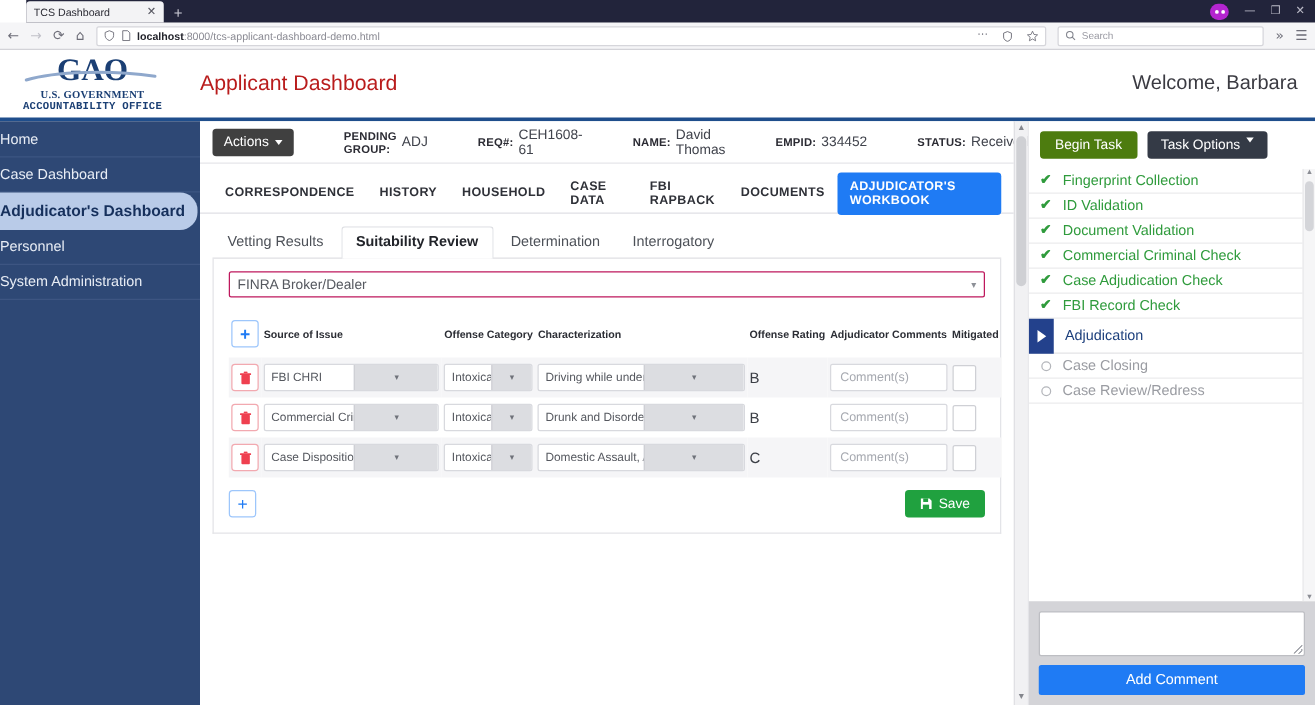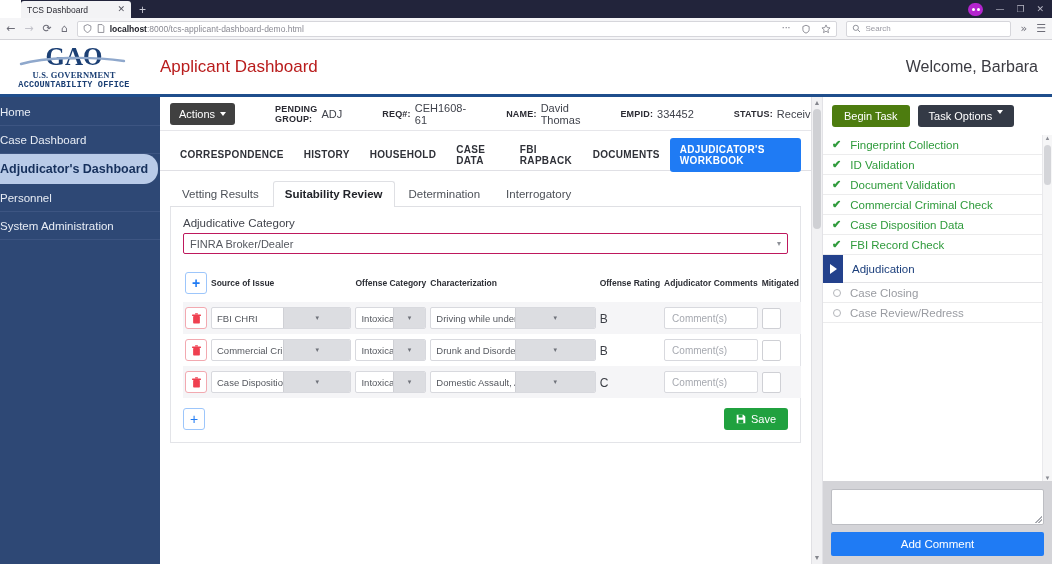--- a/index.html
+++ b/index.html
@@ -332,21 +332,20 @@
     <div class="content-scroll">
 
       <div class="subtabs">
         <div class="stab">Vetting Results</div>
         <div class="stab active">Suitability Review</div>
         <div class="stab">Determination</div>
         <div class="stab">Interrogatory</div>
       </div>
 
       <div class="panel">
-        <div class="field-label">Adjudicative Category</div>
         <div class="select-wide">
           <span>FINRA Broker/Dealer</span>
           <span class="sel-arrow">▾</span>
         </div>
 
         <table class="issues">
           <thead>
             <tr>
               <th style="width:34px">
                 <div class="icon-btn-add">
@@ -533,21 +532,21 @@
       <div class="task-item done">
         <span class="tick">✔</span>
         <span>Document Validation</span>
       </div>
       <div class="task-item done">
         <span class="tick">✔</span>
         <span>Commercial Criminal Check</span>
       </div>
       <div class="task-item done">
         <span class="tick">✔</span>
-        <span>Case Disposition Data</span>
+        <span>Case Adjudication Check</span>
       </div>
       <div class="task-item done">
         <span class="tick">✔</span>
         <span>FBI Record Check</span>
       </div>
       <div class="task-item current">
         <span class="cur-marker">
             <span class="cur-tri"></span>
           </span>
         <span>Adjudication</span>

